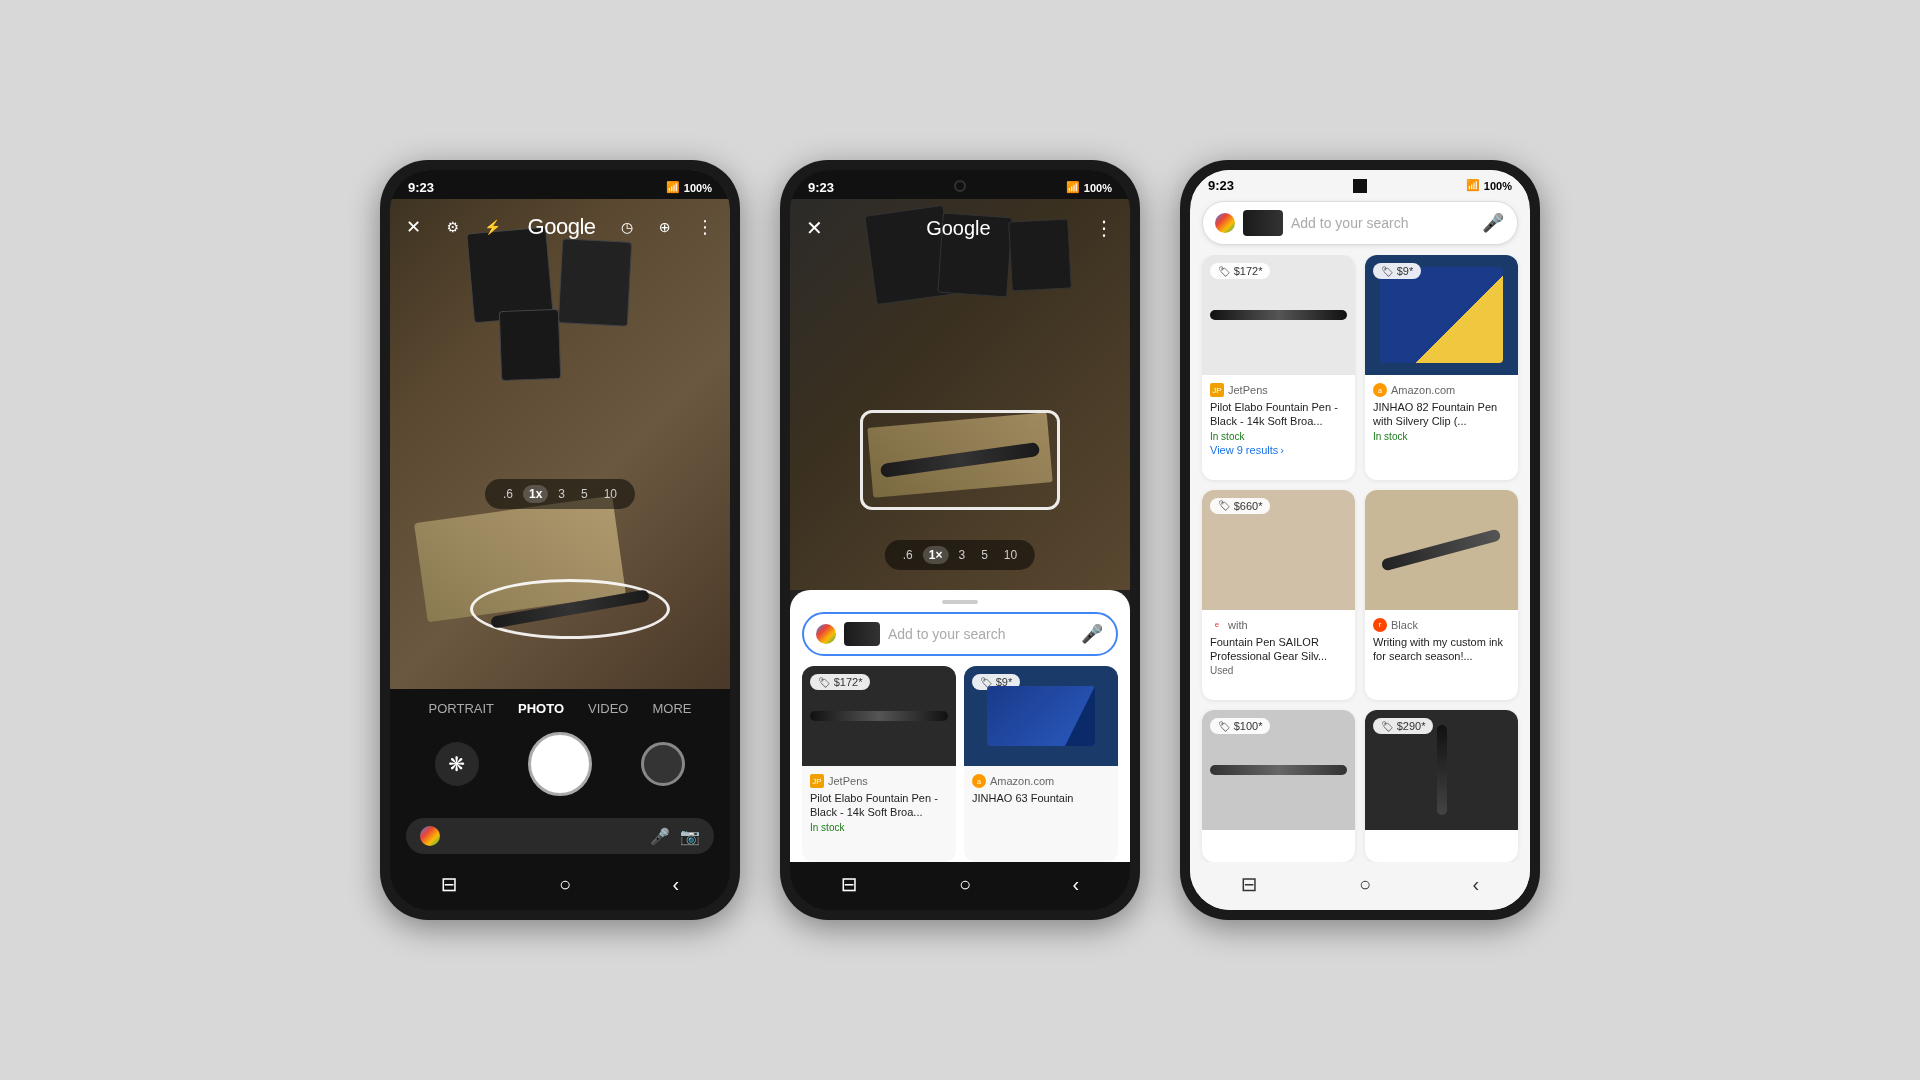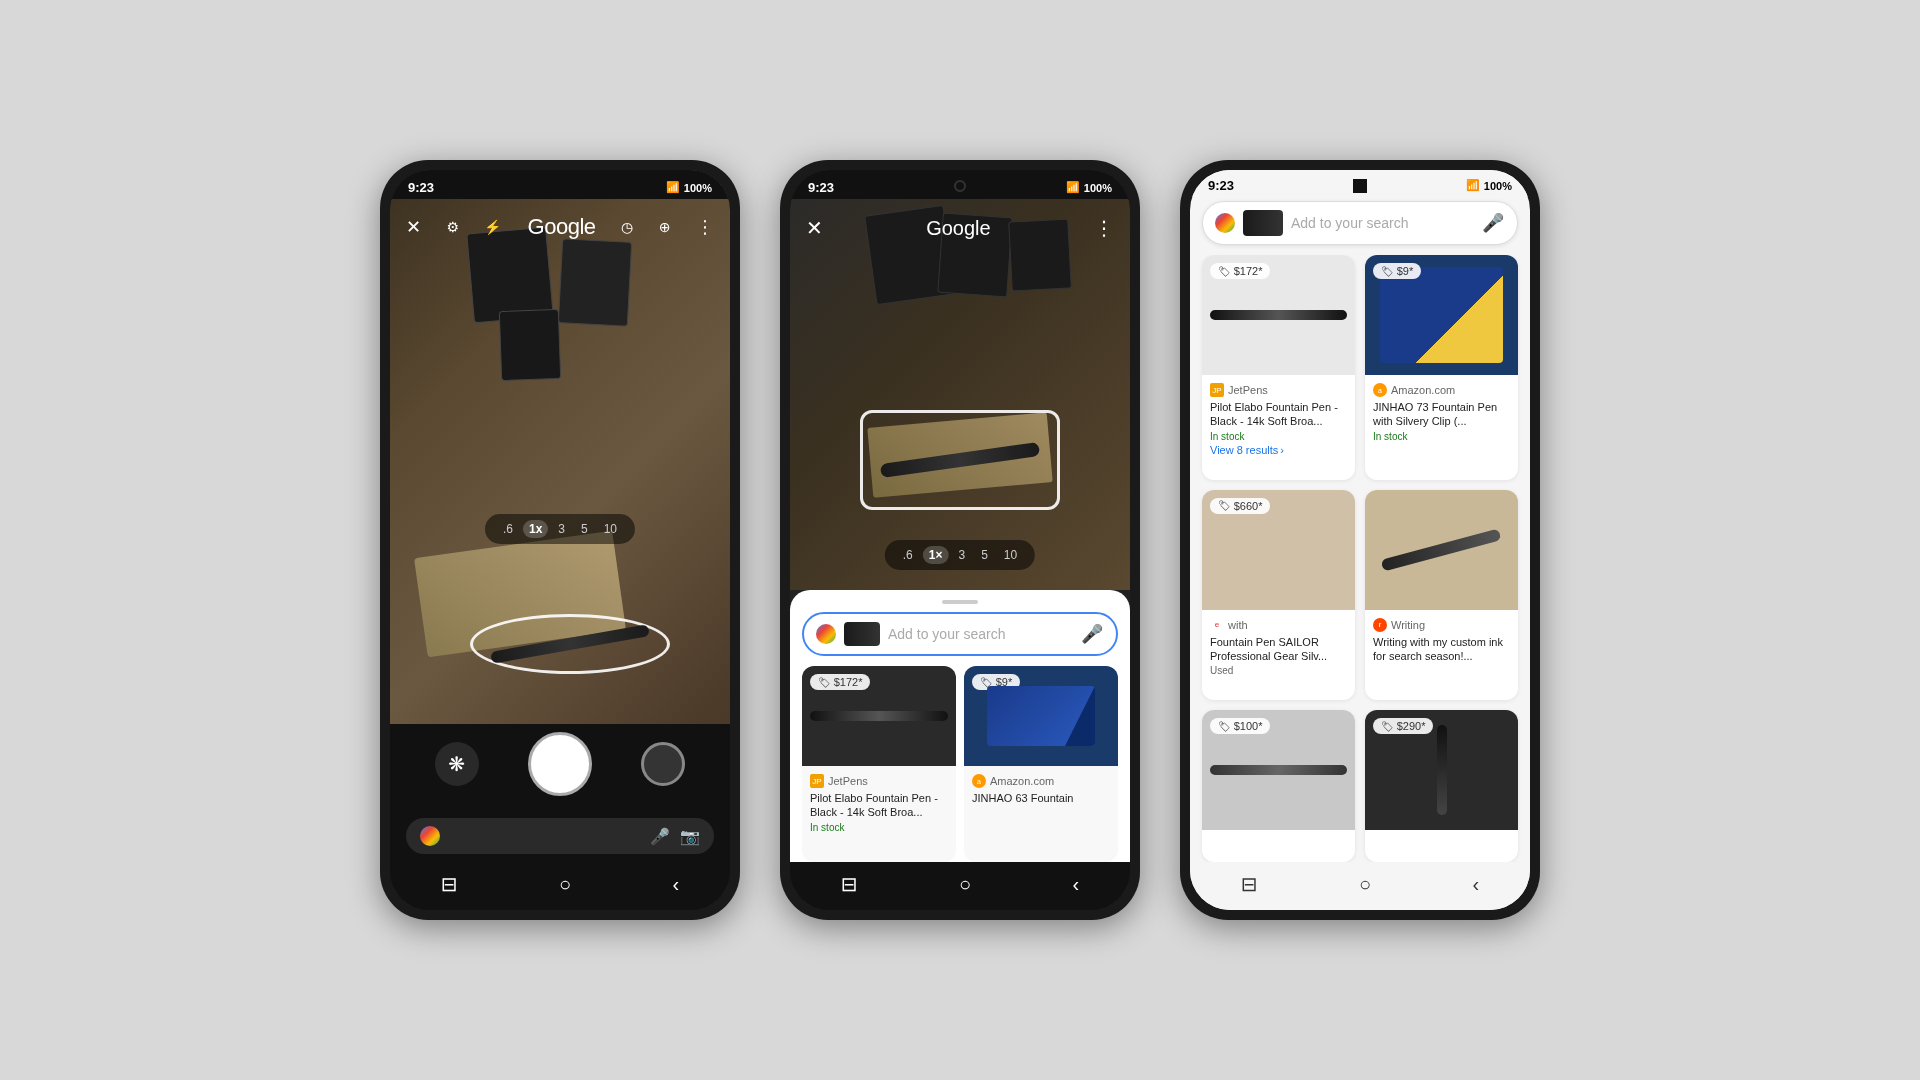--- a/index.html
+++ b/index.html
@@ -544,20 +544,26 @@
 
         <div class="zoom-buttons">
           <span class="zoom-btn">.6</span>
           <span class="zoom-btn active">1x</span>
           <span class="zoom-btn">3</span>
           <span class="zoom-btn">5</span>
           <span class="zoom-btn">10</span>
         </div>
       </div>
 
+      <div class="camera-mode-bar">
+        <span class="mode-item">PORTRAIT</span>
+        <span class="mode-item active">PHOTO</span>
+        <span class="mode-item">VIDEO</span>
+        <span class="mode-item">MORE</span>
+      </div>
 
       <div class="camera-controls">
         <div class="ctrl-btn">❋</div>
         <div class="shutter-btn"></div>
         <div class="ctrl-btn" style="background:rgba(255,255,255,0.15); width:44px; height:44px; border-radius:50%; border: 3px solid #888;"></div>
       </div>
 
       <div class="bottom-search-bar">
         <div class="search-pill">
           <div class="g-circle"></div>
@@ -705,40 +711,40 @@
             <div class="pen-long"></div>
           </div>
           <div class="result-info">
             <div class="result-seller">
               <div class="seller-icon-jp">JP</div>
               <span>JetPens</span>
             </div>
             <div class="result-title">Pilot Elabo Fountain Pen - Black - 14k Soft Broa...</div>
             <div class="result-status in-stock-text">In stock</div>
             <div class="view-results">
-              <span>View 8 results</span>
+              <span>View 9 results</span>
               <span>›</span>
             </div>
           </div>
         </div>
 
         <div class="result-card">
           <div class="result-img blue">
             <div class="price-badge">
               <span class="tag-icon">🏷</span>
               <span>$9*</span>
             </div>
             <div class="pen-blue-card"></div>
           </div>
           <div class="result-info">
             <div class="result-seller">
               <div class="seller-icon-amz">a</div>
               <span>Amazon.com</span>
             </div>
-            <div class="result-title">JINHAO 73 Fountain Pen with Silvery Clip (...</div>
+            <div class="result-title">JINHAO 82 Fountain Pen with Silvery Clip (...</div>
             <div class="result-status in-stock-text">In stock</div>
           </div>
         </div>
 
         <div class="result-card">
           <div class="result-img ebay">
             <div class="price-badge">
               <span class="tag-icon">🏷</span>
               <span>$660*</span>
             </div>
@@ -757,21 +763,21 @@
           </div>
         </div>
 
         <div class="result-card">
           <div class="result-img reddit">
             <div class="pen-reddit"></div>
           </div>
           <div class="result-info">
             <div class="result-seller">
               <div class="seller-icon-reddit">r</div>
-              <span>Writing</span>
+              <span>Black</span>
             </div>
             <div class="result-title">Writing with my custom ink for search season!...</div>
           </div>
         </div>
 
         <div class="result-card">
           <div class="result-img gray">
             <div class="price-badge">
               <span class="tag-icon">🏷</span>
               <span>$100*</span>

